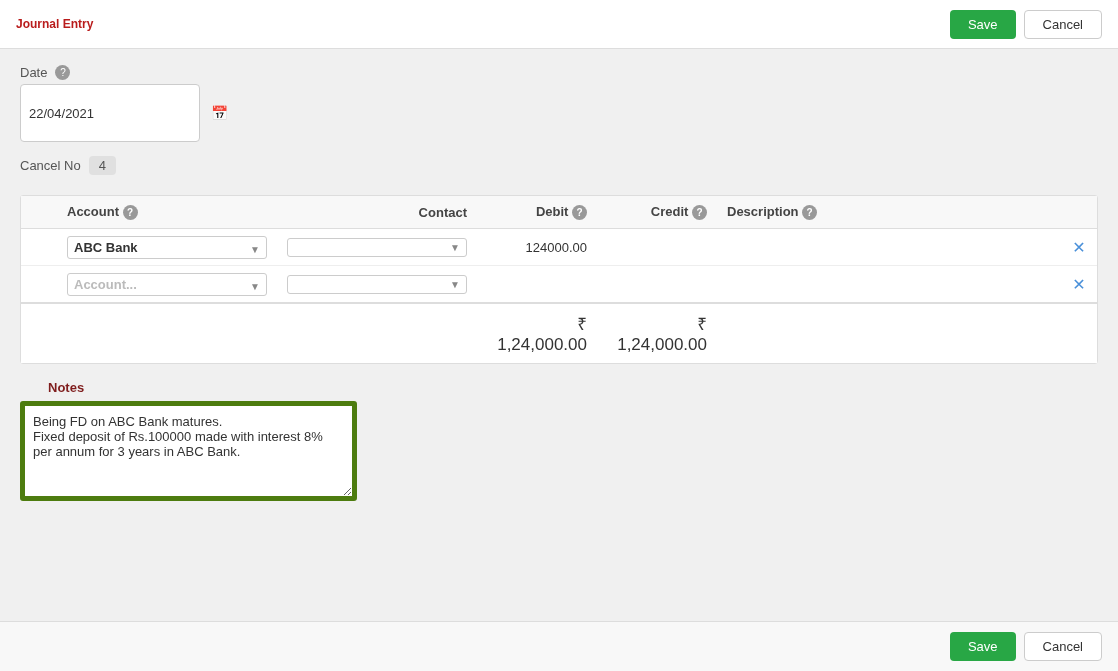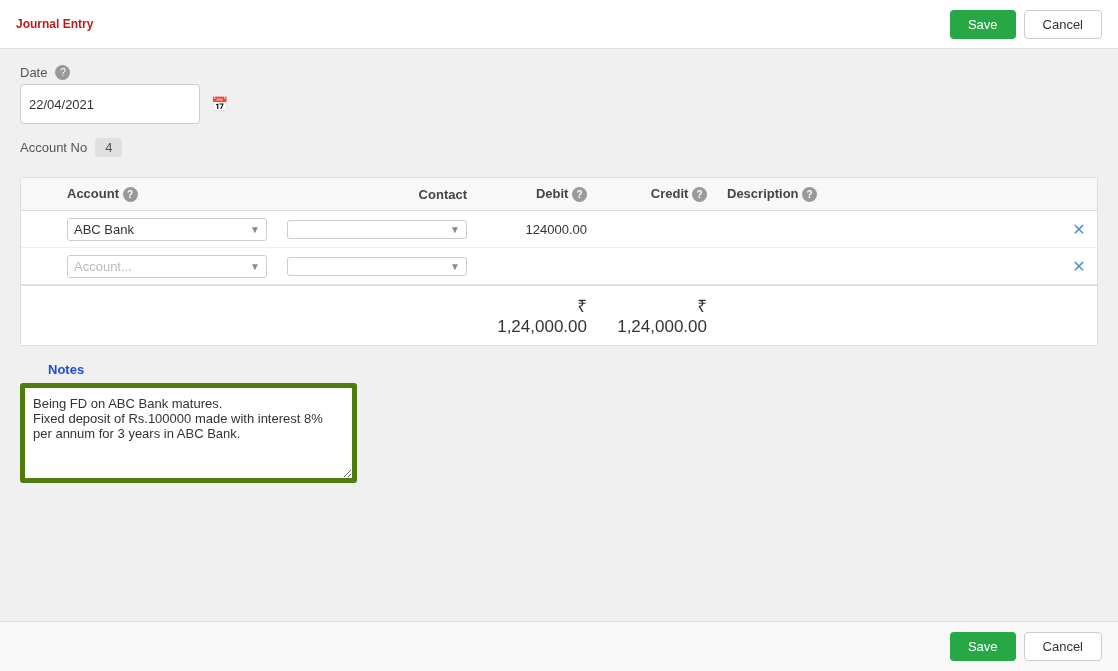--- a/index.html
+++ b/index.html
@@ -68,21 +68,21 @@
       cursor: pointer;
     }
 
     .date-field {
       display: flex;
       align-items: center;
       border: 1px solid #ccc;
       border-radius: 4px;
       background: #fff;
       width: 180px;
-      padding: 11px 8px;
+      padding: 20px 8px;
       gap: 6px;
     }
     .date-input {
       border: none;
       outline: none;
       font-size: 13px;
       color: #333;
       flex: 1;
       background: transparent;
     }
@@ -141,27 +141,28 @@
     .col-checkbox { width: 36px; text-align: center; }
     .col-account { width: 220px; }
     .col-contact { width: 200px; }
     .col-debit { width: 120px; text-align: right; }
     .col-credit { width: 120px; text-align: right; }
     .col-description { width: auto; }
     .col-delete { width: 36px; text-align: center; }
 
     .select-wrapper {
       display: flex;
-      align-items: center;
+      align-items: flex-end;
       border: 1px solid #ccc;
       border-radius: 3px;
       background: #fff;
       padding: 3px 6px;
       gap: 4px;
       width: 100%;
+      font-weight: bold;
     }
     .select-text {
       flex: 1;
       font-size: 13px;
       color: #333;
     }
     .select-text.placeholder {
       color: #bbb;
     }
     .chevron-down {
@@ -193,21 +194,21 @@
     .totals-row td.total-value {
       text-align: right;
       color: #333;
     }
 
     .notes-section {
       margin-top: 16px;
     }
     .notes-label {
       font-size: 13px;
-      color: #1d4ed8;
+      color: #7f1d1d;
       font-weight: 600;
       margin-bottom: 6px;
       padding-left: 28px;
     }
     .notes-textarea {
       width: 337px;
       height: 100px;
       border: 5px solid #4d7c0f;
       border-radius: 3px;
       padding: 8px;
@@ -251,21 +252,21 @@
   <div class="field-label">
     <span>Date</span>
     <span class="help-icon">?</span>
   </div>
   <div class="date-field">
     <input class="date-input" type="text" value="22/04/2021" style="">
     <span class="calendar-icon">📅</span>
   </div>
 
   <div class="journal-no-row">
-    <span class="journal-no-label">Account No</span>
+    <span class="journal-no-label">Cancel No</span>
     <span class="journal-no-badge">4</span>
   </div>
 
   <div class="table-section">
     <table>
       <thead>
         <tr>
           <th class="col-checkbox"></th>
           <th class="col-account">
             Account <span class="help-icon">?</span>

